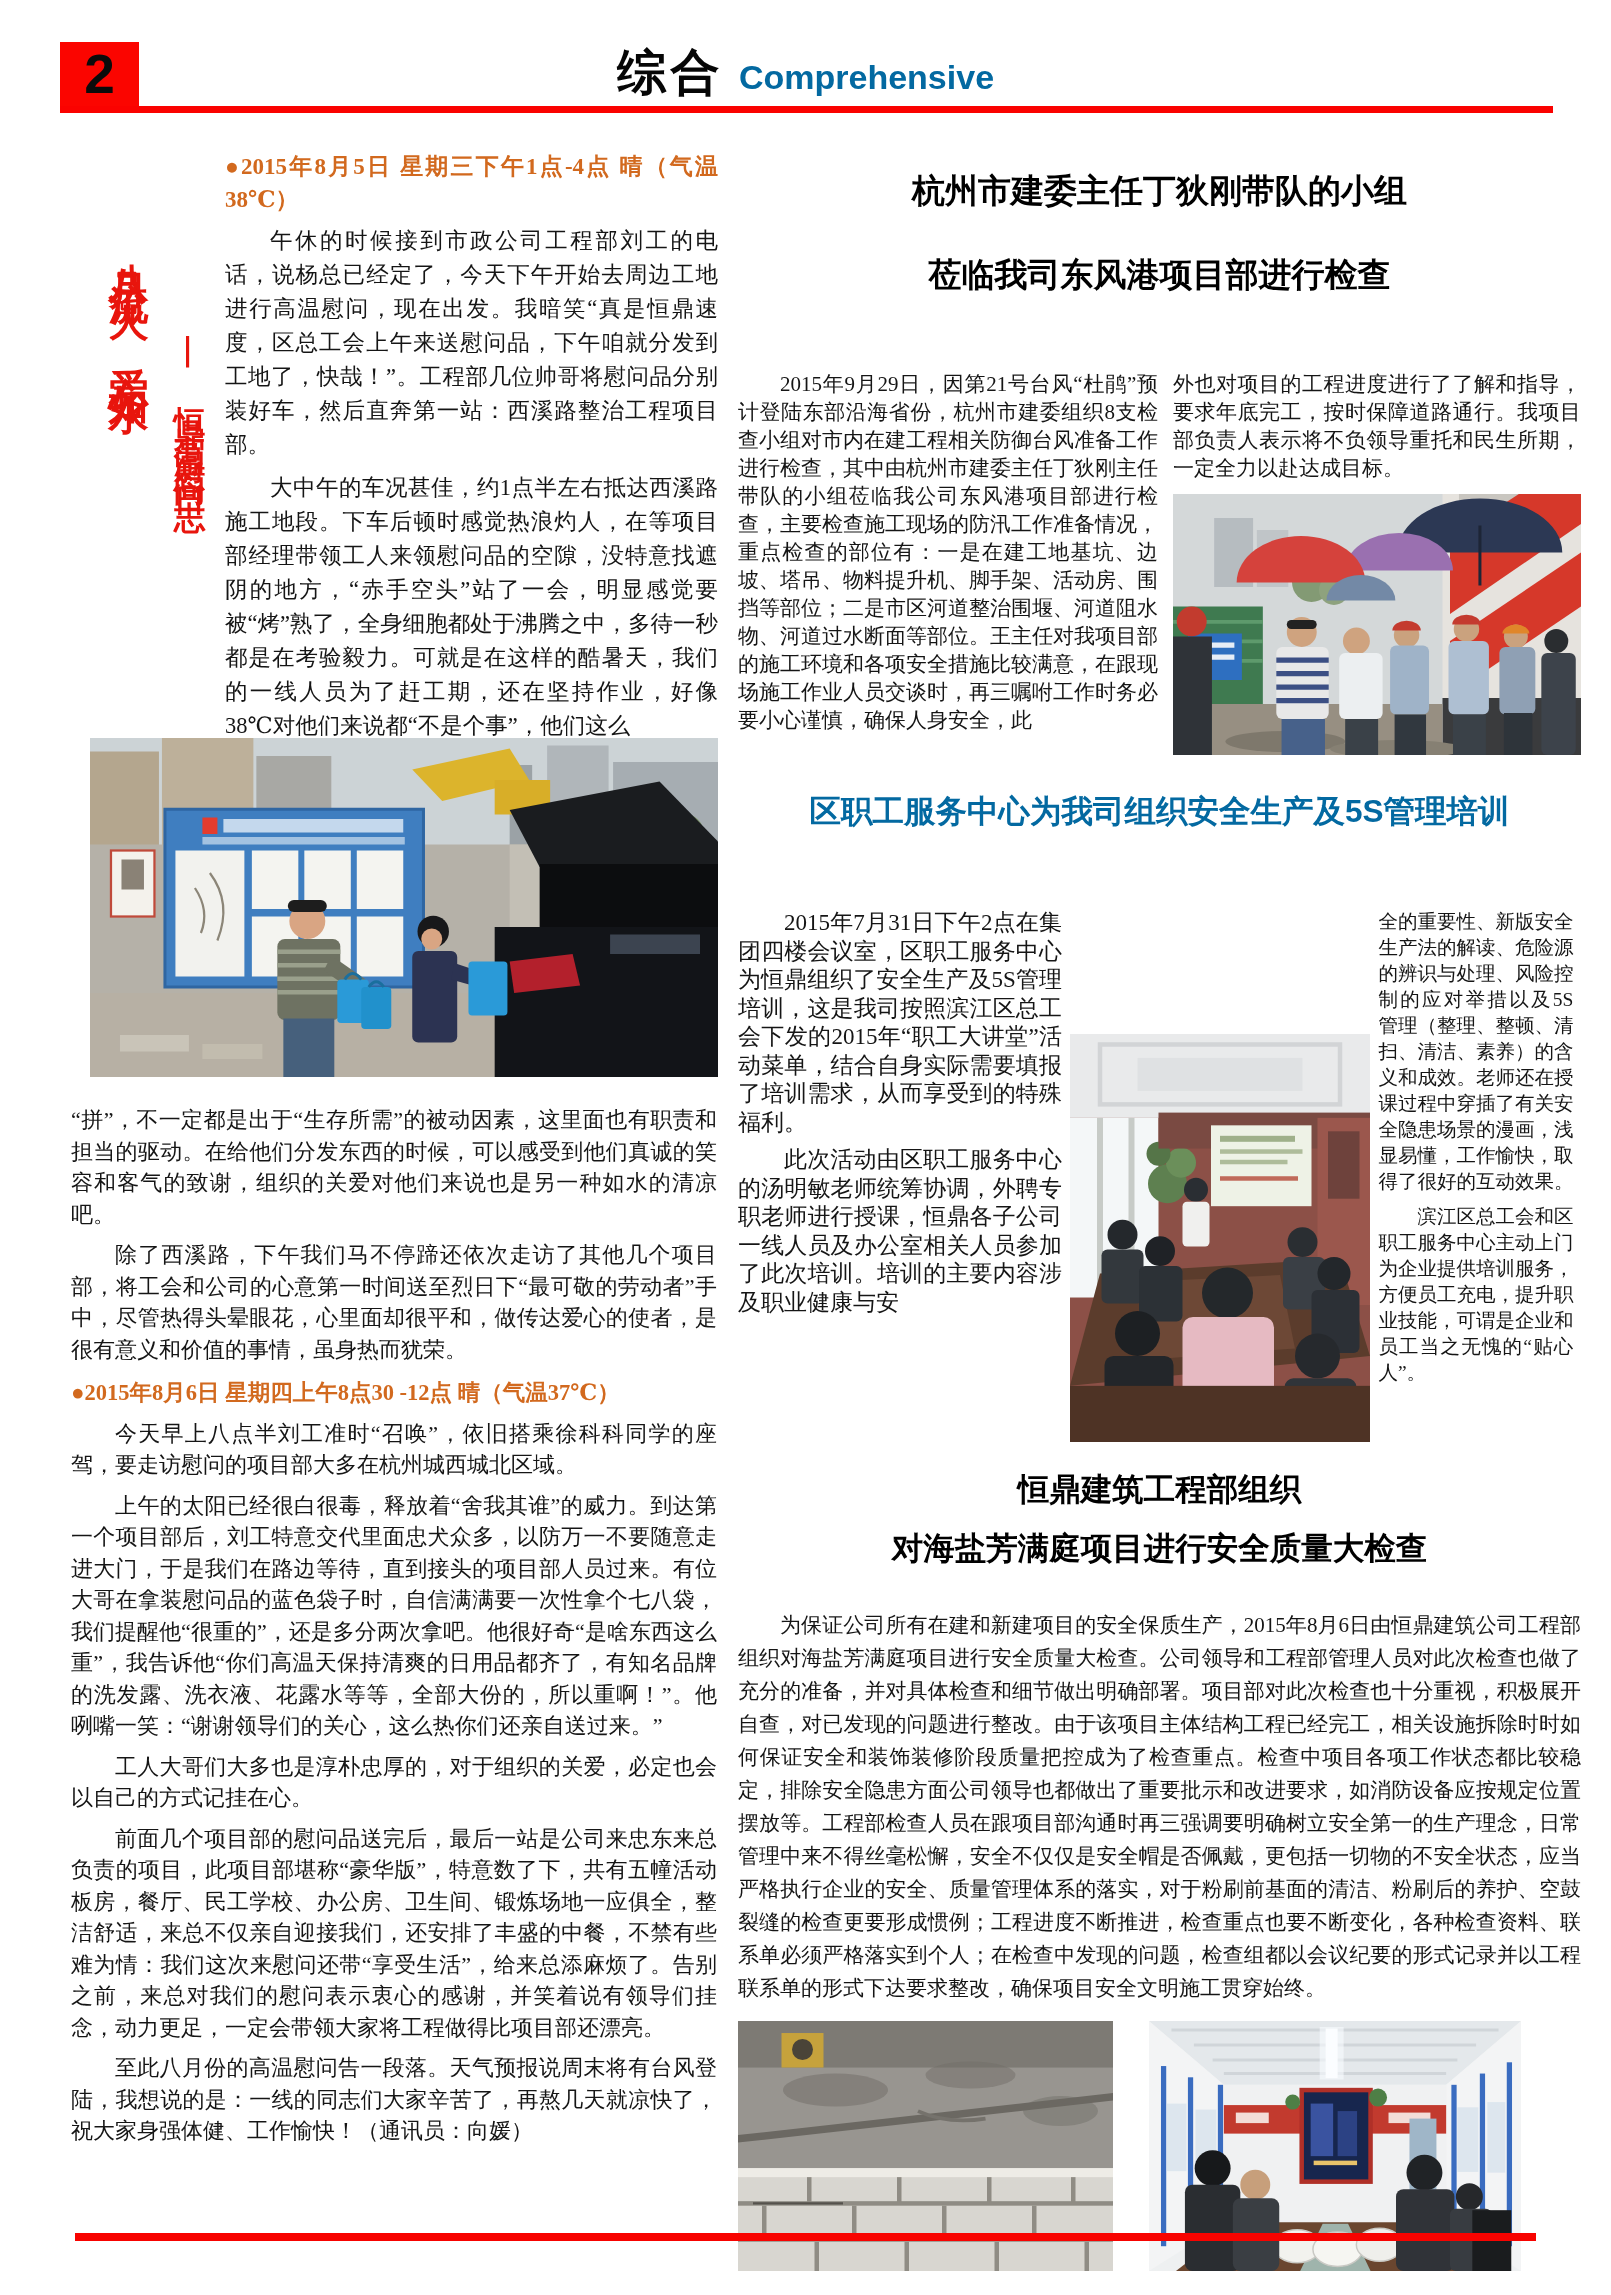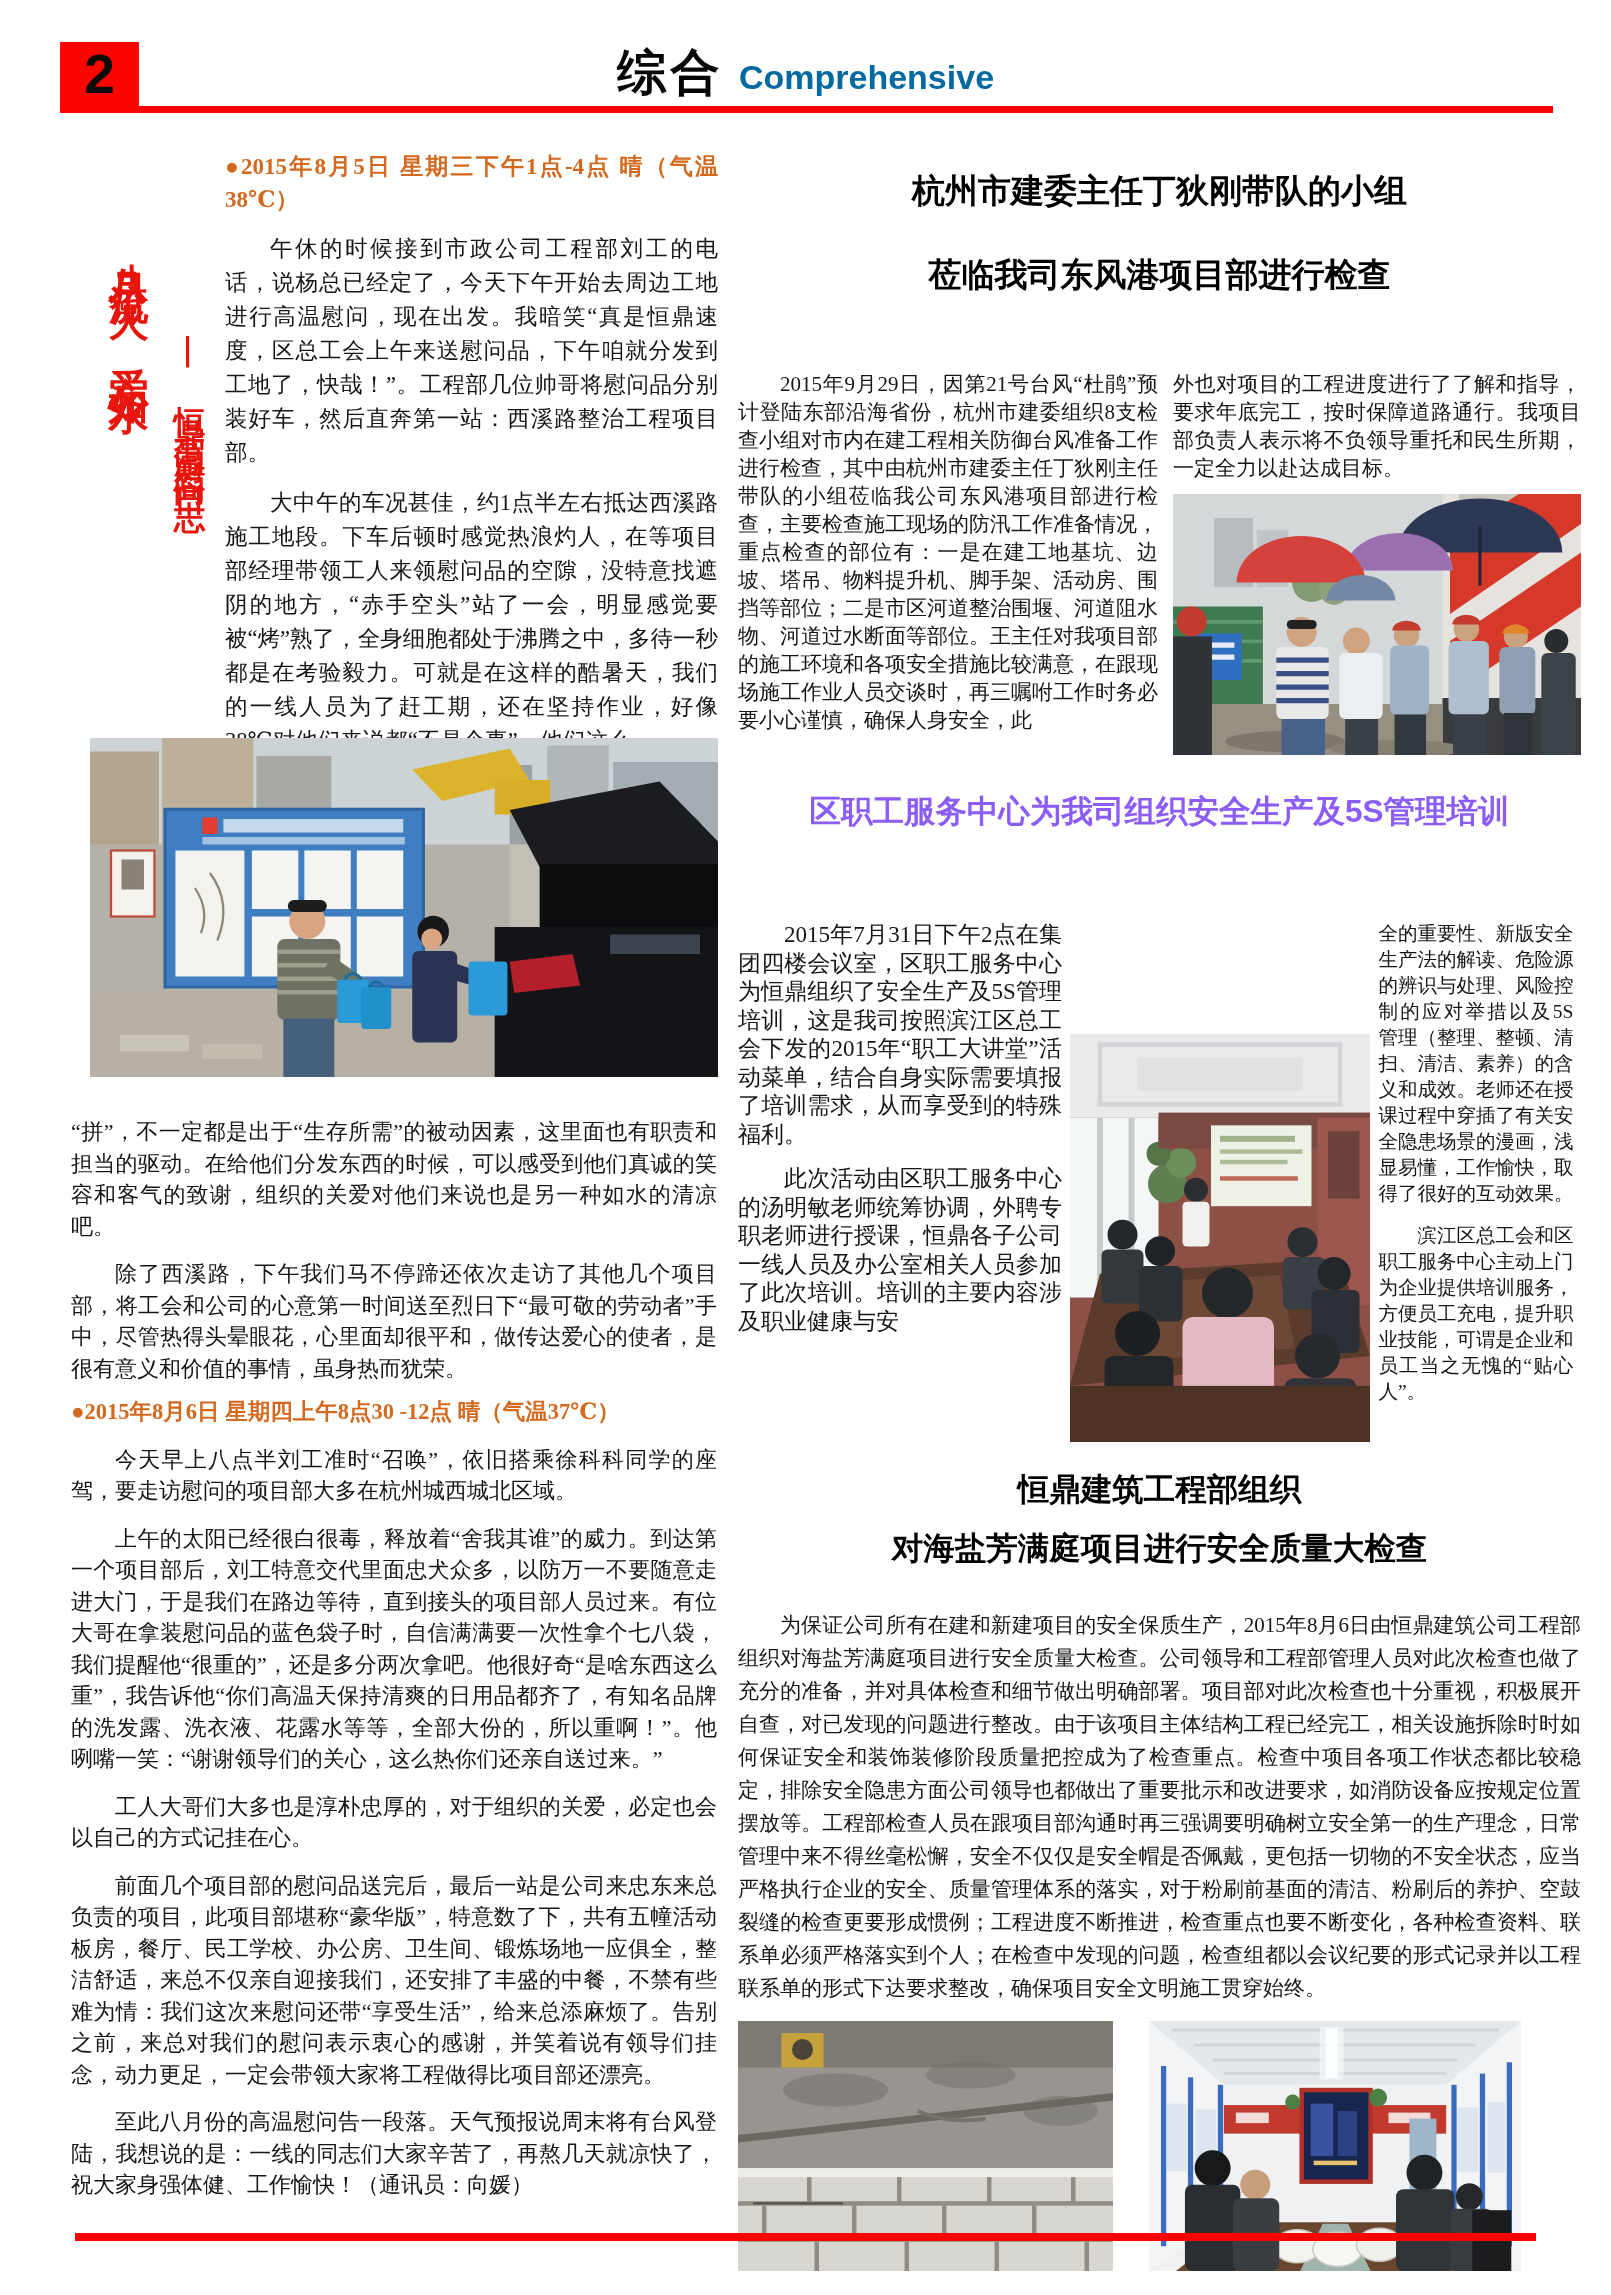--- a/index.html
+++ b/index.html
@@ -25,39 +25,39 @@
   .vt1{left:102px;top:232px;font-size:40px;letter-spacing:9px;}
   .vt2{left:169px;top:336px;font-size:31.5px;letter-spacing:13.5px;}
 
   .date{color:#d2691e;font-weight:bold;margin:0 0 7.5px 0;}
   #left-pre{position:absolute;left:225px;top:150px;width:493px;font-size:22.5px;line-height:34px;
             text-align:justify;}
   #left-pre .date{font-size:23px;line-height:33px;}
   #left-post{position:absolute;left:71px;top:1100px;width:646px;font-size:22px;line-height:31.5px;
              text-align:justify;}
   #left-post .date{font-size:22.5px;margin:12px 0 9px 0;}
-  .para{margin:16px 0 9px 0;text-indent:2em;}
+  .para{margin:4px 0 9px 0;text-indent:2em;}
   .para.noindent{text-indent:0;}
 
   #photo1{position:absolute;left:90px;top:738px;width:628px;height:339px;}
   svg{display:block;width:100%;height:100%;}
 
   
   #right-col{position:absolute;left:738px;top:163px;width:843px;}
   .art-title{font-family:"Liberation Sans","DejaVu Sans",sans-serif;font-weight:bold;
              text-align:center;color:#000;}
   .a1-t1{font-size:33px;margin:6px 0 0 0;}
   .a1-t2{font-size:33px;margin:39px 0 16px 0;}
   .cols{display:flex;justify-content:space-between;}
   .a1-cols{margin-top:72px;}
   .a1-left{width:420px;font-size:21px;line-height:28px;text-align:justify;}
   .a1-right{width:408px;font-size:21px;line-height:28px;text-align:justify;}
   .a1-photo{width:408px;height:261px;margin-top:12px;}
 
-  .a2-title{font-size:31.5px;color:#8b5cf6;margin:36px 0 0 0;font-family:"Liberation Sans","DejaVu Sans",sans-serif;
+  .a2-title{font-size:31.5px;color:#0369a1;margin:36px 0 0 0;font-family:"Liberation Sans","DejaVu Sans",sans-serif;
             font-weight:bold;text-align:center;}
   .a2-cols{display:flex;margin-top:72px;}
   .a2-left{width:324px;font-size:23px;line-height:28.5px;text-align:justify;}
   .a2-mid{width:300px;margin:0 8.2px;}
   .a2-photo{width:300px;height:408px;margin-top:129px;}
   .a2-right{width:195px;font-size:19.5px;line-height:26px;text-align:justify;}
 
   .a3-t1{font-size:31.5px;margin:27px 0 0 0;}
   .a3-t2{font-size:31.5px;margin:16.5px 0 0 0;}
   .a3-body{font-size:21px;line-height:33px;text-align:justify;text-indent:2em;margin:39px 0 0 0;}

